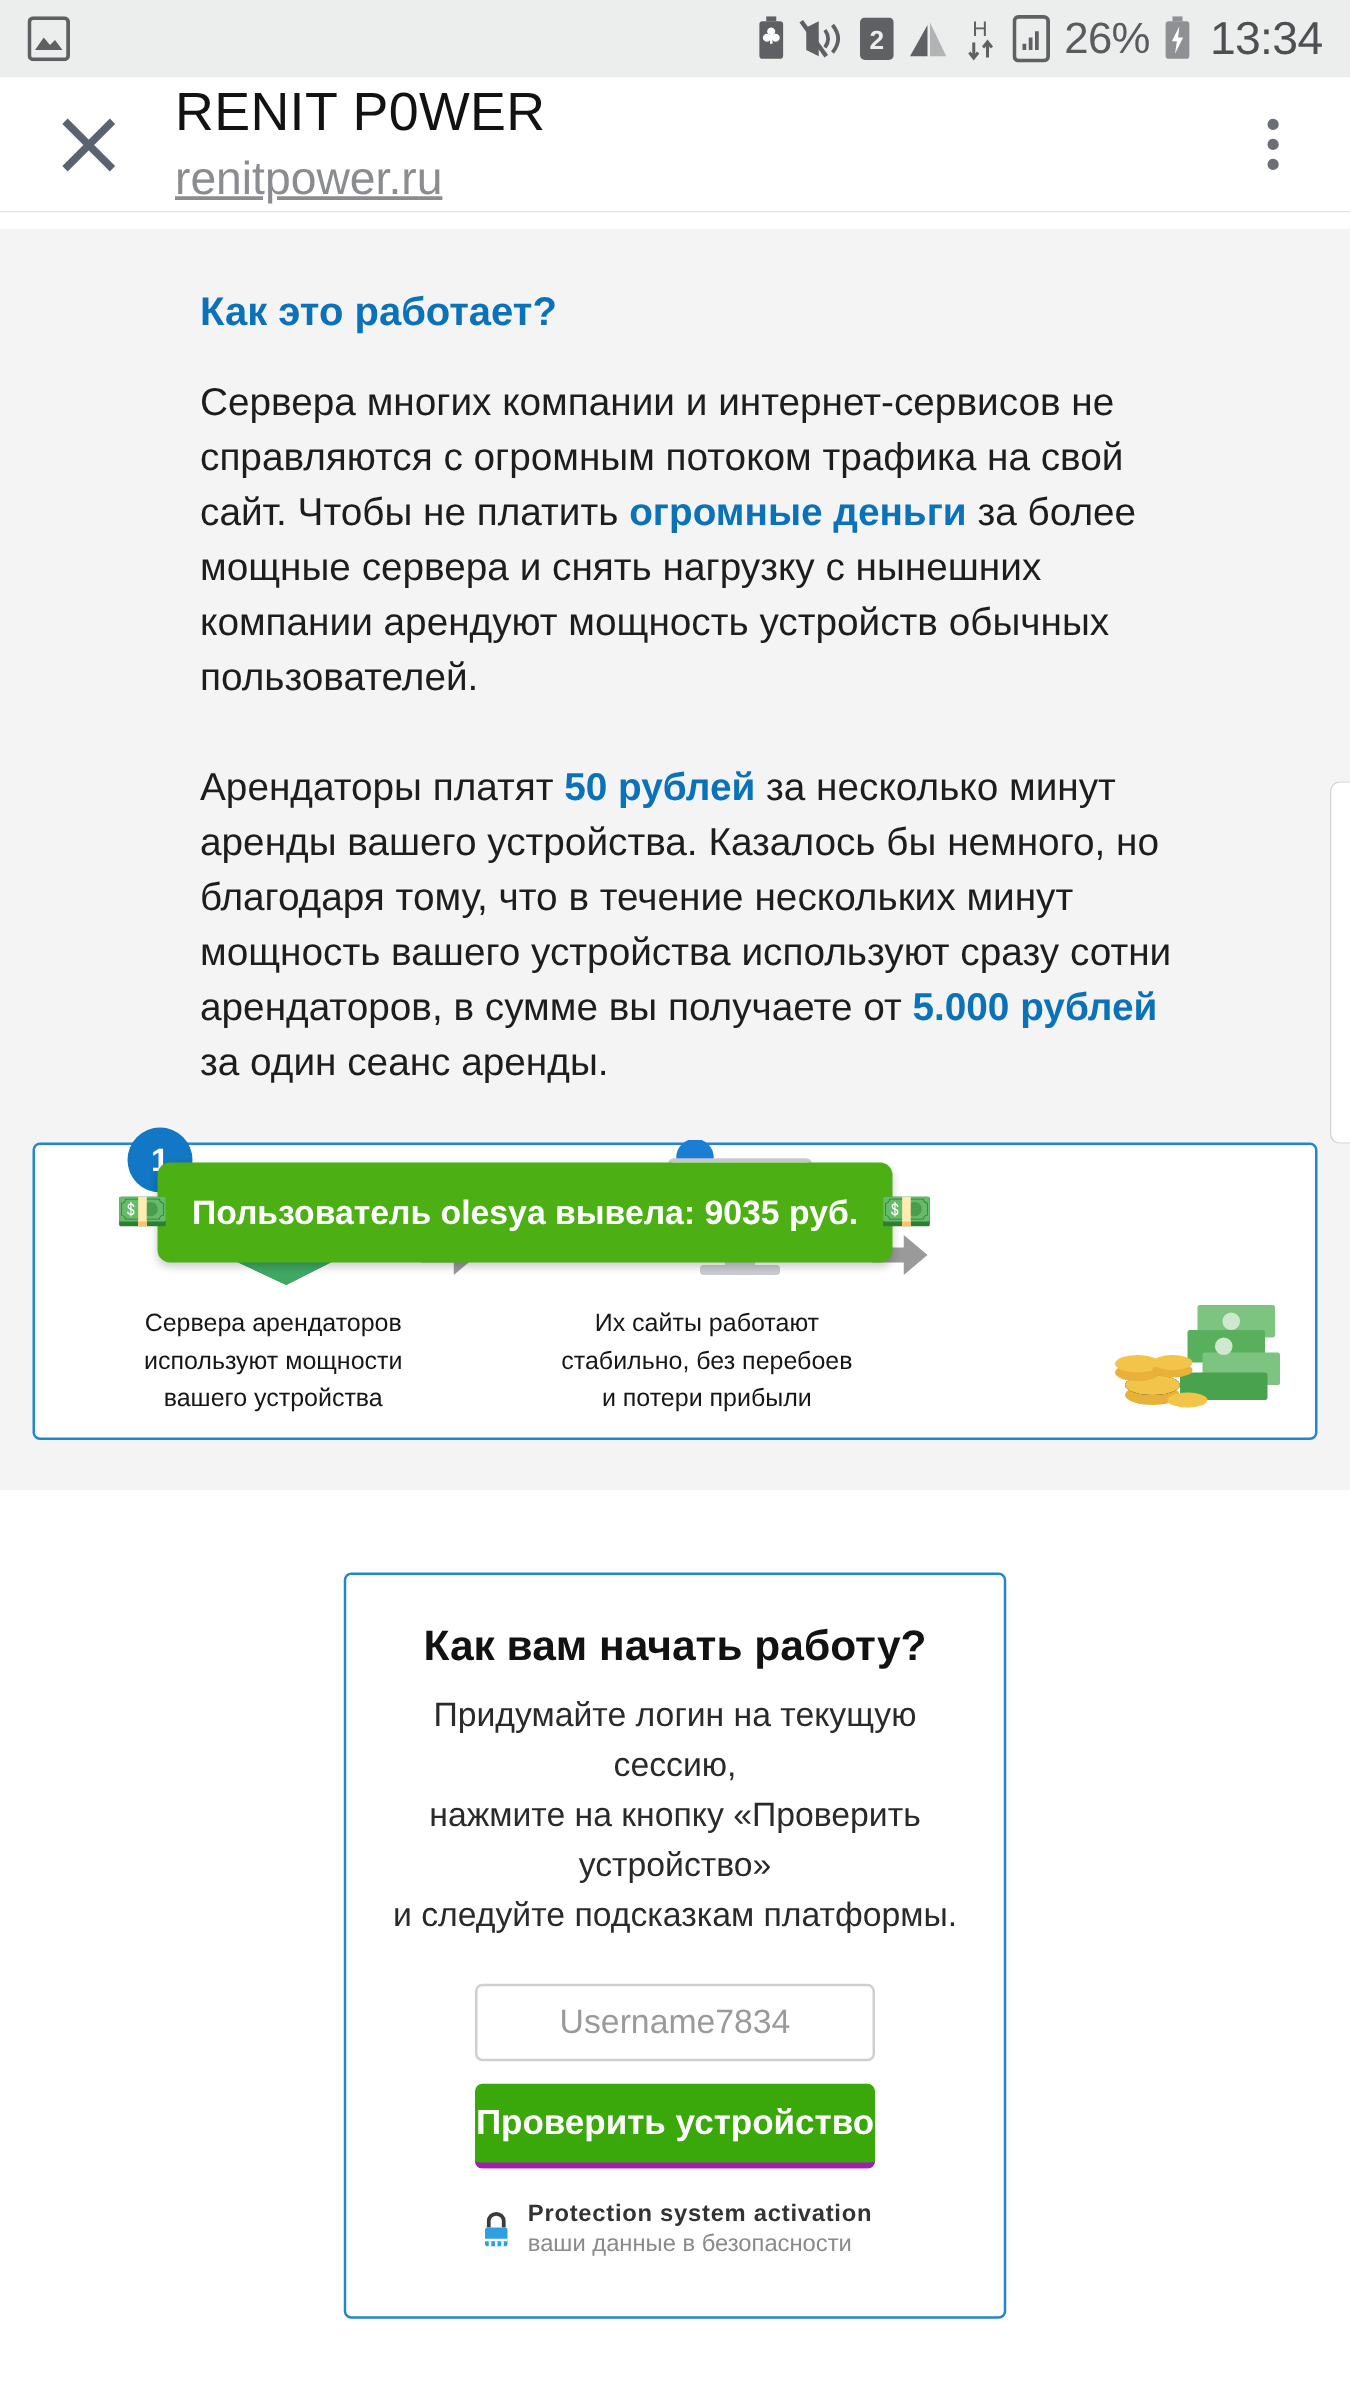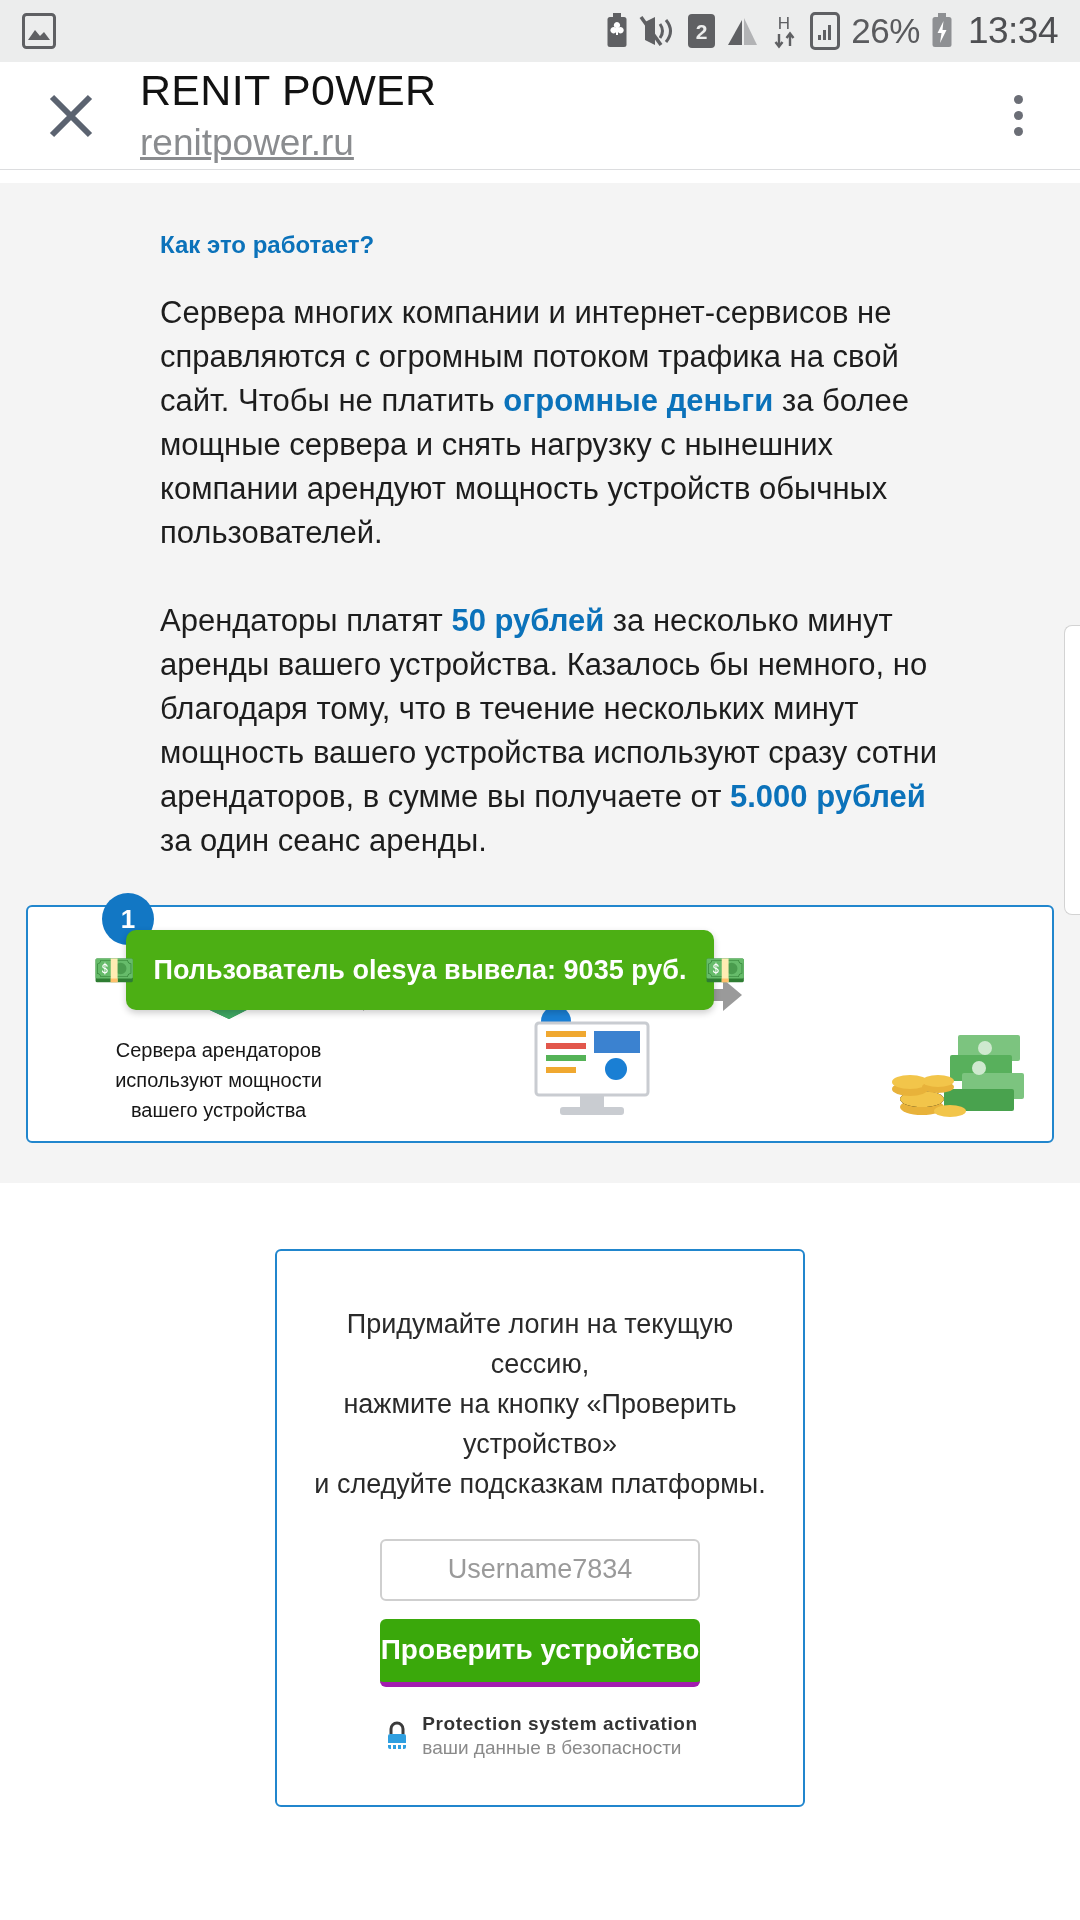--- a/index.html
+++ b/index.html
@@ -76,21 +76,21 @@
 
   .grey-band {
     background: #f4f4f4;
     padding: 48px 0 40px 0;
     margin: 13px 0 0 0;
   }
   .wrap { padding: 0 32px; }
 
   h2.section-title {
     color: #0b72ba;
-    font-size: 24px;
+    font-size: 32px;
     font-weight: bold;
     padding-left: 128px;
     margin-bottom: 32px;
   }
   p.body-text {
     font-size: 31px;
     line-height: 1.42;
     color: #1d1d1d;
     padding-left: 128px;
     padding-right: 110px;
@@ -382,20 +382,23 @@
               <rect x="44" y="24" width="40" height="6" fill="#f0a830"></rect>
               <rect x="44" y="36" width="40" height="6" fill="#e2574c"></rect>
               <rect x="44" y="48" width="40" height="6" fill="#55b357"></rect>
               <rect x="44" y="60" width="30" height="6" fill="#f0a830"></rect>
               <rect x="92" y="24" width="46" height="22" fill="#3b82d0"></rect>
               <circle cx="114" cy="62" r="11" fill="#1a7fd4"></circle>
               <rect x="78" y="88" width="24" height="14" fill="#c9ccd1"></rect>
               <rect x="58" y="100" width="64" height="8" rx="3" fill="#c9ccd1"></rect>
             </svg>
           </div>
+          <div class="step-cap">Их сайты работают
+стабильно, без перебоев
+и потери прибыли</div>
         </div>
 
         <div class="arrow-cell">
           <svg width="46" height="36" viewBox="0 0 46 36">
             <path d="M0 12 L26 12 L26 2 L45 18 L26 34 L26 24 L0 24 Z" fill="#9a9a9a"></path>
           </svg>
         </div>
 
         <div class="step">
           <div class="step-art">
@@ -422,20 +425,21 @@
     </div>
   </div>
 
   <div class="toast">
     <span class="toast-emoji">💵</span>
     <span class="toast-text">Пользователь olesya вывела: 9035 руб.</span>
     <span class="toast-emoji">💵</span>
   </div>
 
   <div class="form-card">
+    <div class="form-title">Как вам начать работу?</div>
     <div class="form-sub">Придумайте логин на текущую сессию,
 нажмите на кнопку «Проверить устройство»
 и следуйте подсказкам платформы.</div>
     <input class="login-input" type="text" placeholder="Username7834" style="">
     <button class="check-btn">Проверить устройство</button>
     <div class="protect">
       <span>
         <svg width="30" height="34" viewBox="0 0 30 34">
           <path d="M9 15 L9 10 a6 6 0 0 1 12 0 L21 15" fill="none" stroke="#3b3b3b" stroke-width="3"></path>
           <rect x="6" y="15" width="18" height="15" rx="2" fill="#2f9fe0"></rect>

